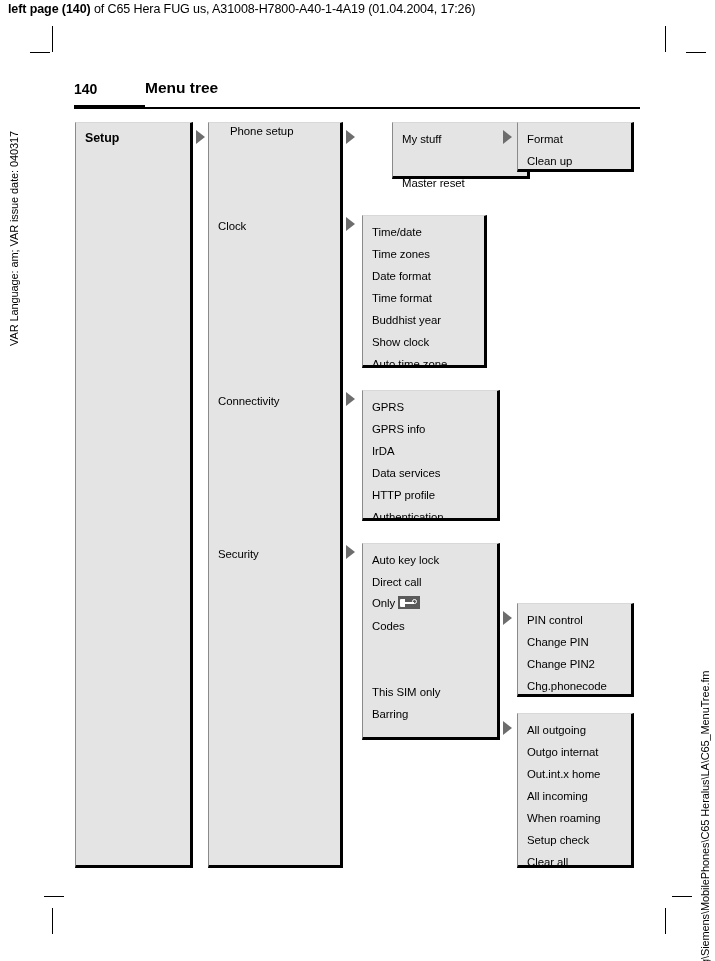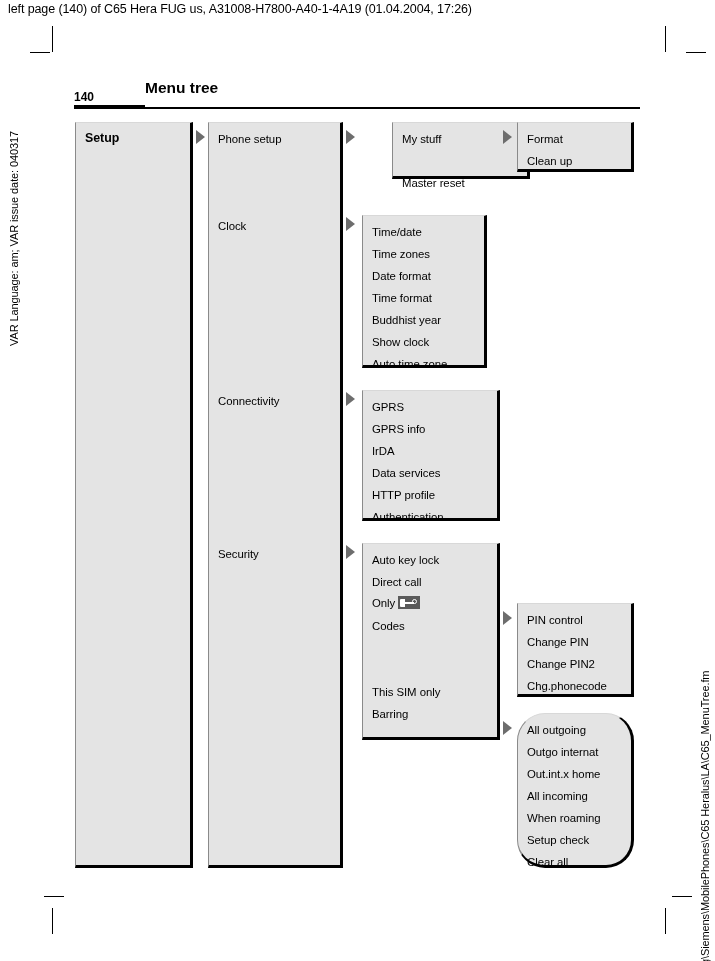--- a/index.html
+++ b/index.html
@@ -18,21 +18,21 @@
 
   
   .doc-header {
     position: absolute;
     left: 8px;
     top: 2px;
     font-size: 12.5px;
     white-space: nowrap;
     letter-spacing: -0.1px;
   }
-  .doc-header .bold { font-weight: normal; }
+  .doc-header .bold { font-weight: bold; }
 
   
   .side-text {
     position: absolute;
     font-size: 11px;
     white-space: nowrap;
     letter-spacing: -0.1px;
   }
   .side-left {
     left: -146px;
@@ -63,22 +63,22 @@
   .page-head {
     position: absolute;
     left: 74px;
     top: 79px;
     width: 566px;
     height: 30px;
   }
   .page-head .pg-num {
     position: absolute;
     left: 0;
-    top: 11px;
-    font-size: 12px;
+    top: 2px;
+    font-size: 14px;
     font-weight: bold;
   }
   .page-head .pg-title {
     position: absolute;
     left: 71px;
     top: 0;
     font-size: 15.5px;
     font-weight: bold;
   }
   .page-head .rule-thick {
@@ -191,21 +191,21 @@
   <div class="rule-thick"></div>
   <div class="rule-thin"></div>
 </div>
 
 <div class="box" style="left:75px; top:122px; width:118px; height:746px;">
   <div class="row bold" style="top:8px;">Setup</div>
 </div>
 <div class="arrow" style="left:196px; top:130px;"></div>
 
 <div class="box" style="left:208px; top:122px; width:135px; height:746px;">
-  <div class="row" style="top:9px;">Phone setup</div>
+  <div class="row" style="top:1px;margin-left:12px;">Phone setup</div>
   <div class="row" style="top:96px;">Clock</div>
   <div class="row" style="top:271px;">Connectivity</div>
   <div class="row" style="top:424px;">Security</div>
 </div>
 <div class="arrow" style="left:346px; top:130px;"></div>
 <div class="arrow" style="left:346px; top:217px;"></div>
 <div class="arrow" style="left:346px; top:392px;"></div>
 <div class="arrow" style="left:346px; top:545px;"></div>
 
 <div class="box" style="left:362px; top:122px; width:138px; height:57px;margin-left:30px;">
@@ -251,21 +251,21 @@
 <div class="arrow" style="left:503px; top:611px;"></div>
 <div class="arrow" style="left:503px; top:721px;"></div>
 
 <div class="box" style="left:517px; top:603px; width:117px; height:94px;">
   <div class="row" style="top:9px;">PIN control</div>
   <div class="row" style="top:31px;">Change PIN</div>
   <div class="row" style="top:53px;">Change PIN2</div>
   <div class="row" style="top:75px;">Chg.phonecode</div>
 </div>
 
-<div class="box" style="left:517px; top:713px; width:117px; height:155px;border-radius:28px;">
+<div class="box" style="left:517px; top:713px; width:117px; height:155px;">
   <div class="row" style="top:9px;">All outgoing</div>
   <div class="row" style="top:31px;">Outgo internat</div>
   <div class="row" style="top:53px;">Out.int.x home</div>
   <div class="row" style="top:75px;">All incoming</div>
   <div class="row" style="top:97px;">When roaming</div>
   <div class="row" style="top:119px;">Setup check</div>
   <div class="row" style="top:141px;">Clear all</div>
 </div>
 
 </body></html>

